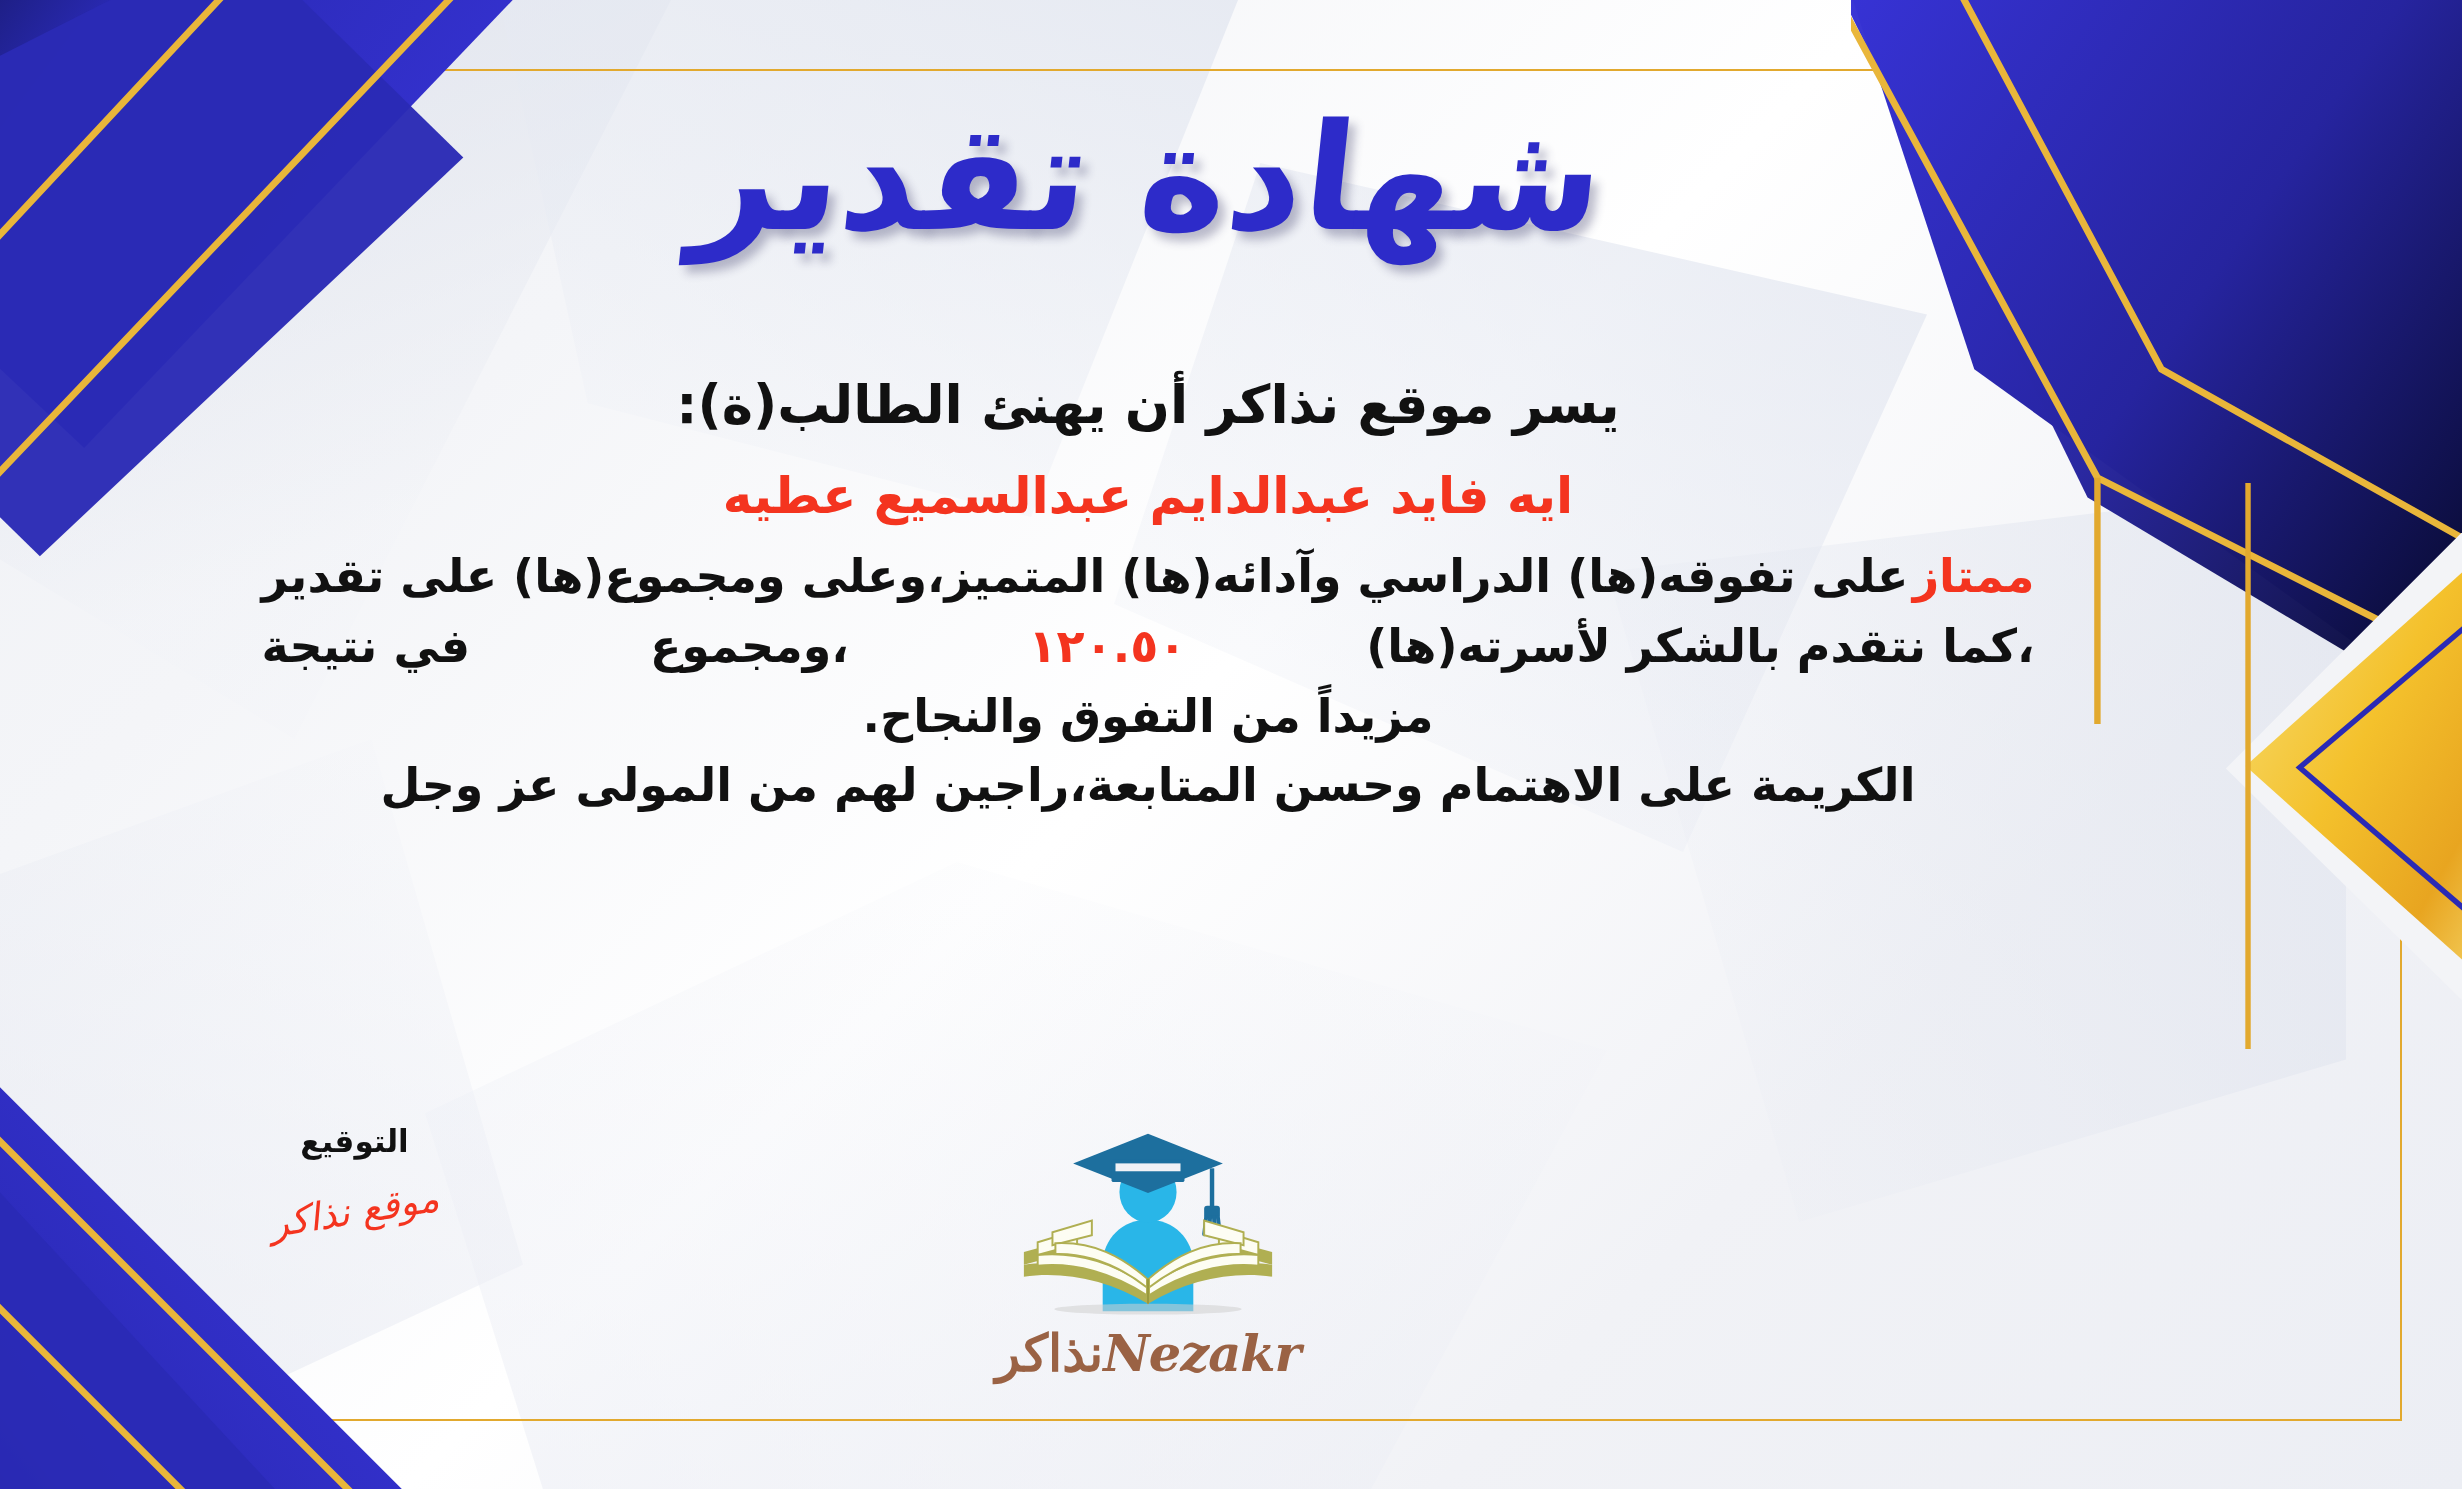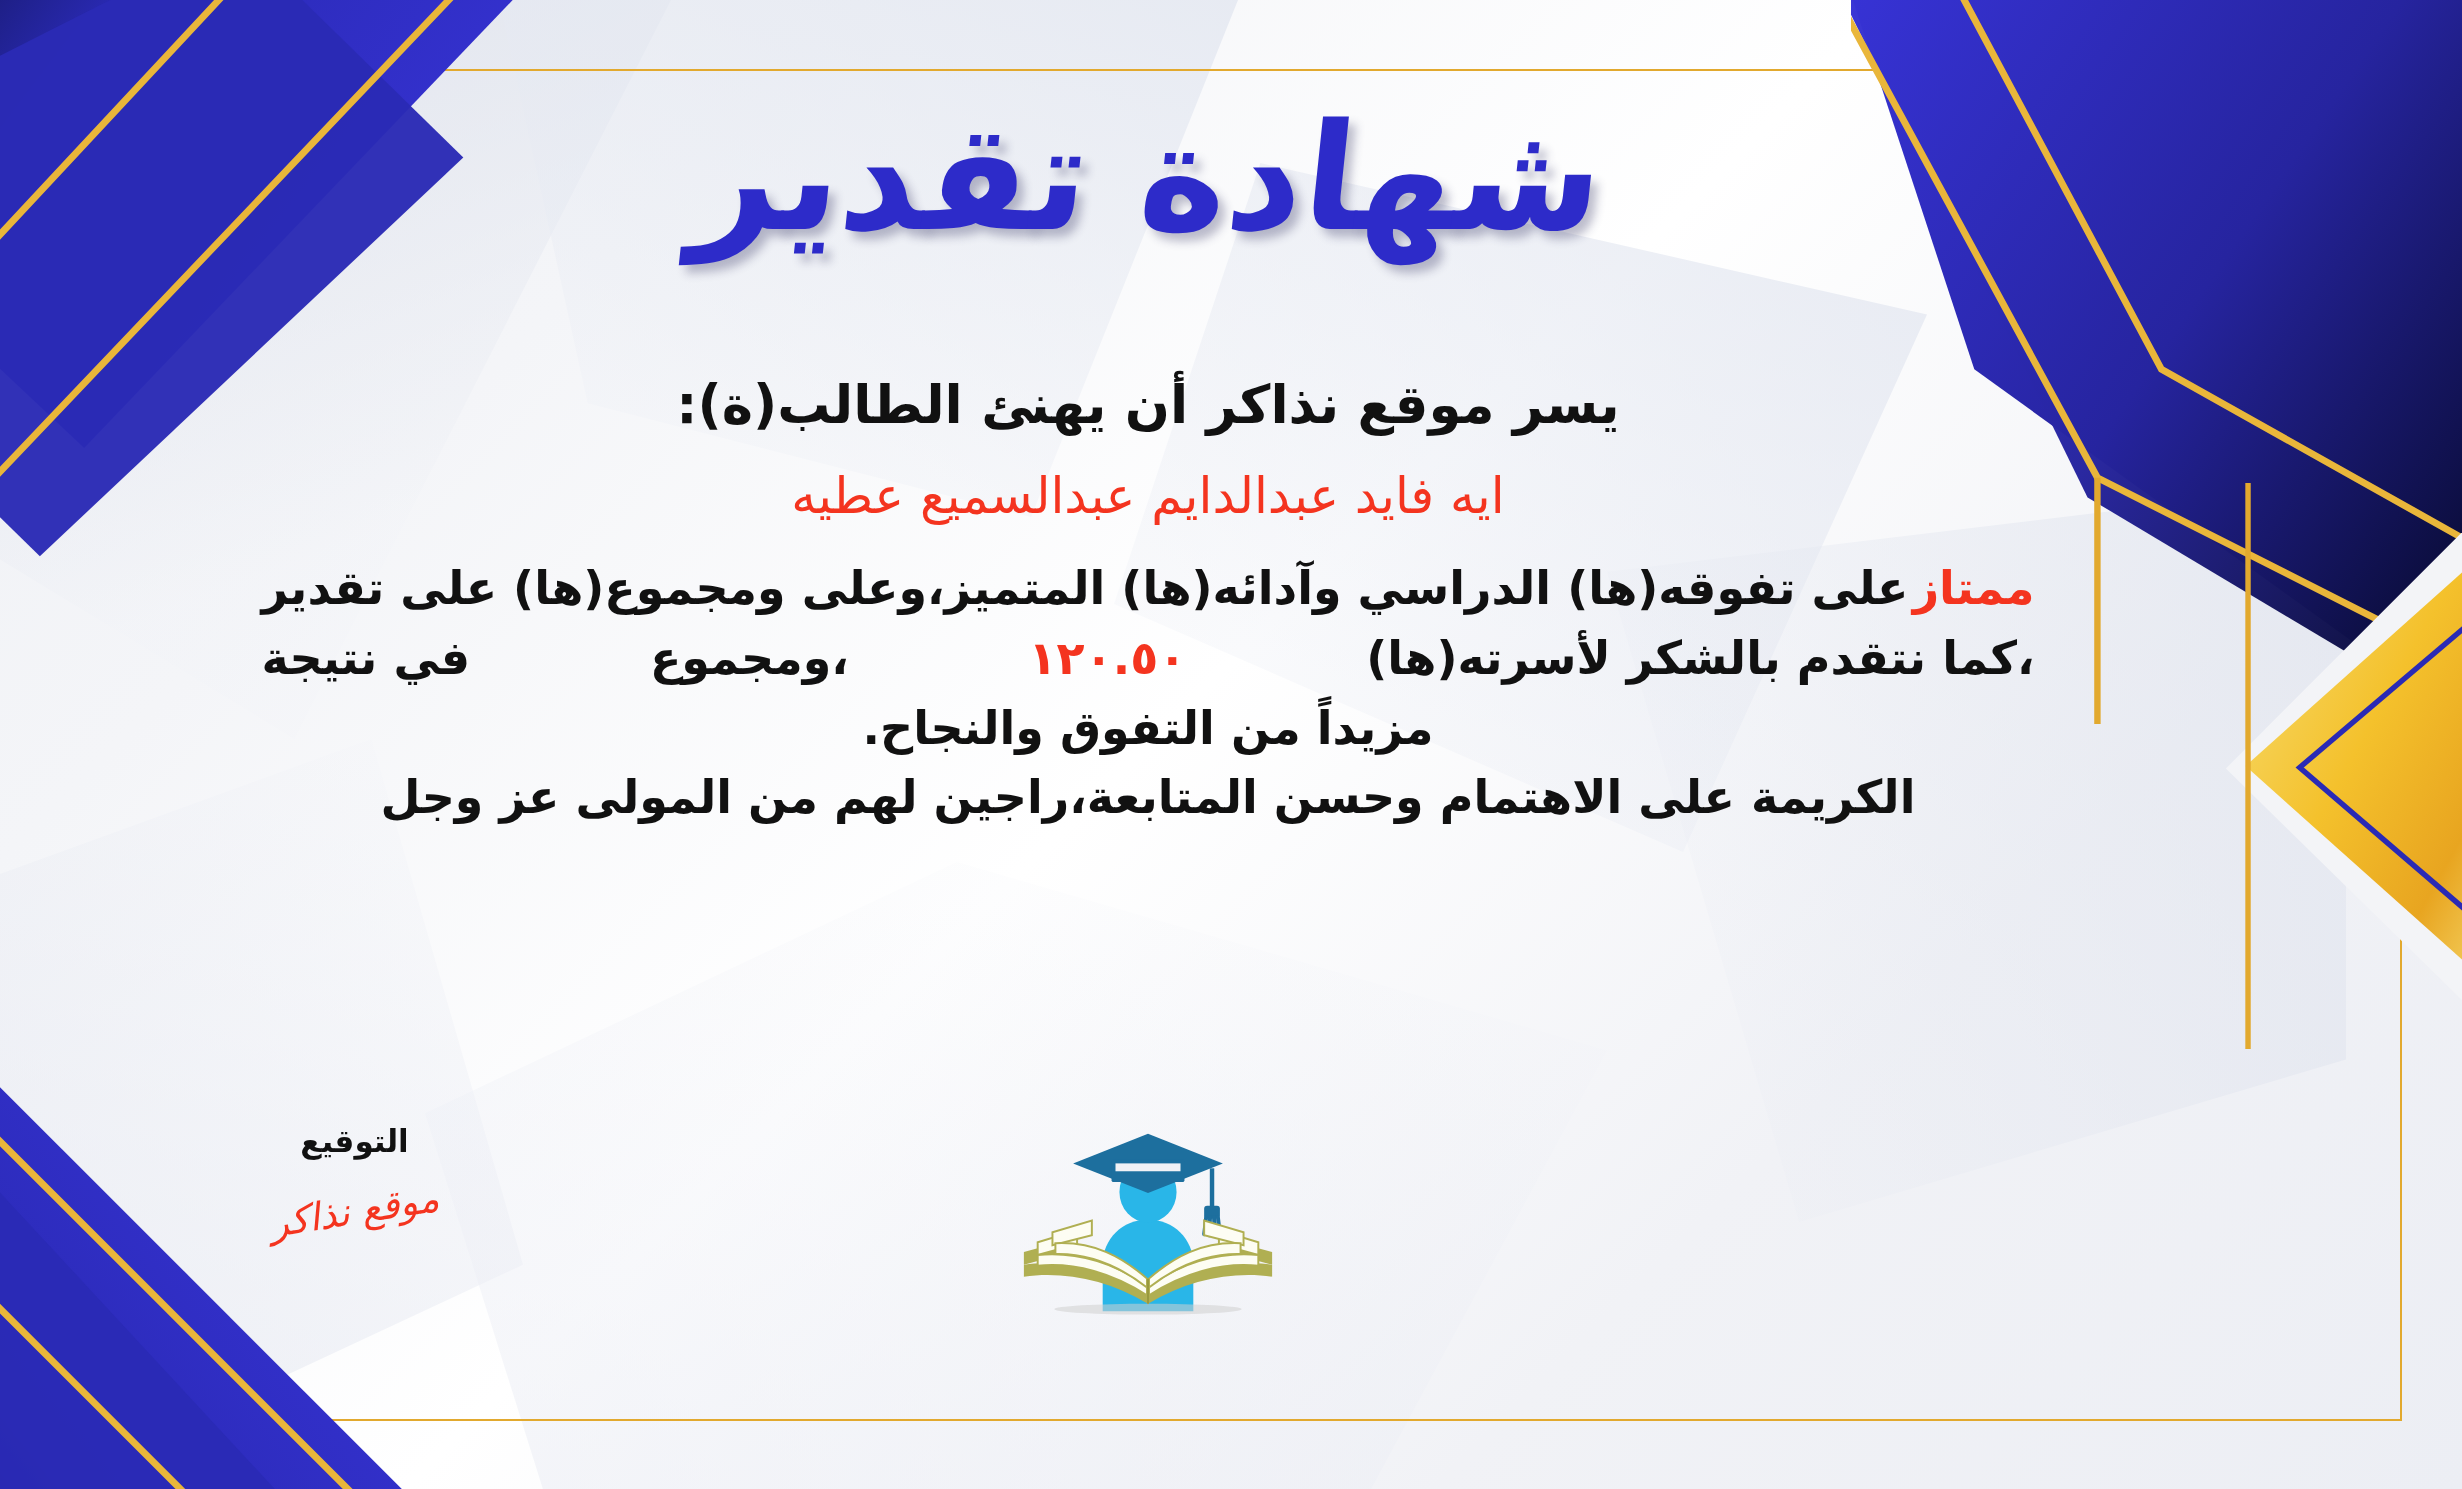--- a/index.html
+++ b/index.html
@@ -116,24 +116,24 @@
   .line-congrats {
     font-size: 53px;
     font-weight: 600;
     line-height: 1.35;
     margin-bottom: 22.7px;
     margin-top: 44px;
   }
 
   .student-name {
     font-size: 50px;
-    font-weight: 400;
+    font-weight: 700;
     color: #f4341f;
     line-height: 1.35;
-    margin-bottom: 23px;
+    margin-bottom: 11px;
   }
 
   .para {
     font-size: 46px;
     font-weight: 600;
     line-height: 1.52;
     text-align: justify;
     text-align-last: center;
   }
   .para .hl {
@@ -354,18 +354,21 @@
           <path d="M504 268 L504 242 L424 218 L424 246 Z" fill="#fdfdf3" stroke="#b0af52" stroke-width="4"></path>
           <path d="M474 248 L474 222 L394 198 L394 228 Z" fill="#fdfdf3" stroke="#b0af52" stroke-width="4"></path>
           <path d="M532 288 C 450 276 350 300 282 346 L282 366 C 360 318 454 300 532 312 Z" fill="#b0af52"></path>
           <path d="M504 268 C 420 260 340 288 282 332 L282 350 C 350 306 428 282 504 290 Z" fill="#fdfdf3" stroke="#b0af52" stroke-width="4"></path>
           <path d="M468 244 C 390 240 332 272 282 316 L282 334 C 336 292 396 264 468 266 Z" fill="#fdfdf3" stroke="#b0af52" stroke-width="4"></path>
 
           <path d="M278 316 L282 316 L282 368 L278 368 Z" fill="#9a9a3e"></path>
 
           <ellipse cx="280" cy="378" rx="190" ry="11" fill="#cfcfcf" opacity="0.55"></ellipse>
         </svg>
+        <div class="logo-text">
+          <span>Nezakr</span><span class="ar">نذاكر</span>
+        </div>
       </div>
 
     </div>
   </div>
 </div>
 
 
 </body></html>

